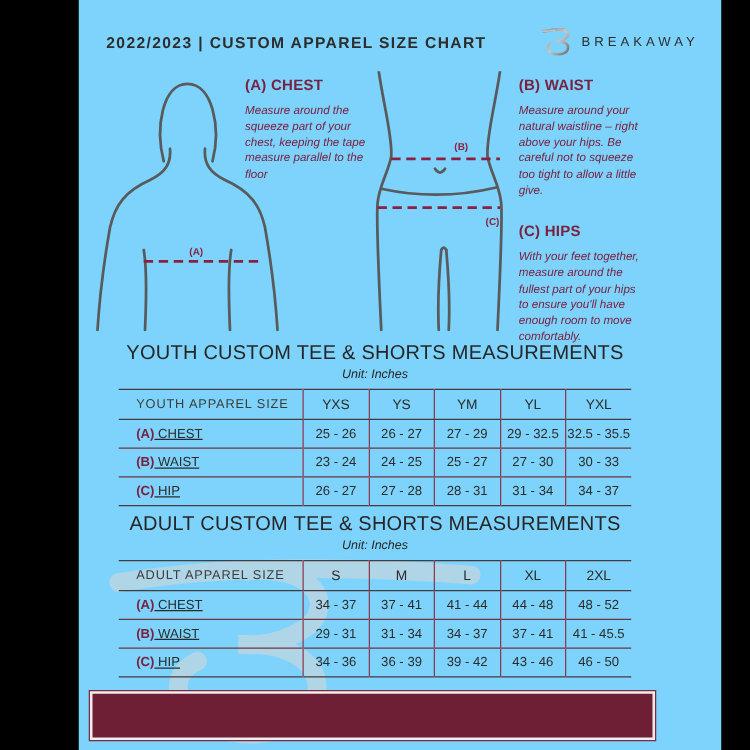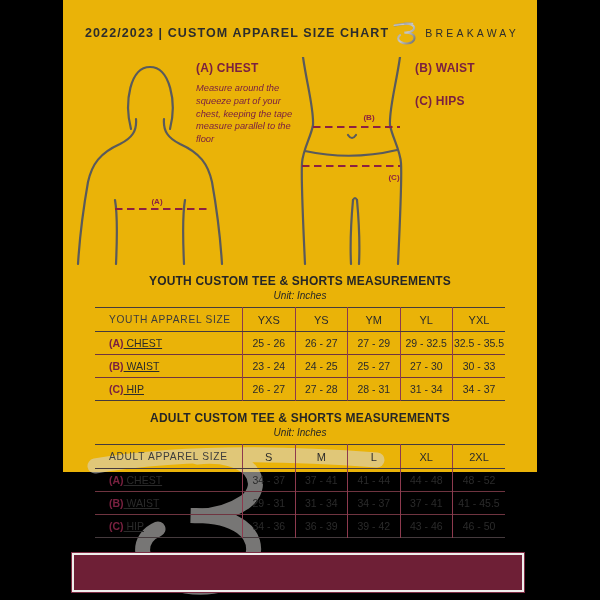--- a/index.html
+++ b/index.html
@@ -1,22 +1,23 @@
 <!DOCTYPE html>
 <html><head>
 <meta charset="utf-8">
 <style>
   html,body{margin:0;padding:0;}
   body{
     width:600px;height:600px;overflow:hidden;background:#000;
     font-family:"Liberation Sans", sans-serif;position:relative;
   }
   .page{
-    position:absolute;left:63px;top:0;width:474px;height:472px;
-    background:#eab308;
+    position:absolute;left:63px;top:0;width:474px;height:600px;
+    background:#7dd3fc;
+    padding-left:40px;
   }
   
   .hdr{
     position:absolute;top:17px;left:22px;right:18px;z-index:1;
     display:flex;justify-content:space-between;align-items:center;
   }
   .hdr-title{
     font-size:12.5px;font-weight:bold;letter-spacing:1.1px;color:#2d2d2d;
     white-space:nowrap;
   }
@@ -29,21 +30,21 @@
   .gcol{position:absolute;z-index:1;}
   .gcolA{left:133px;top:61px;width:103px;}
   .gcolBC{left:352px;top:61px;width:102px;}
   .g-head{font-size:12px;font-weight:bold;color:#7a2140;letter-spacing:.2px;}
   .g-body{font-size:9.3px;font-style:italic;color:#7a2140;line-height:1.38;margin-top:7px;}
   .g-gap{margin-top:19px;}
   
   .tblock{position:absolute;left:0;width:474px;text-align:center;z-index:1;}
   .tblock.youth{top:274px;}
   .tblock.adult{top:411px;}
-  .t-title{font-size:12px;font-weight:bold;color:#262626;letter-spacing:.2px;}
+  .t-title{font-size:16px;font-weight:normal;color:#262626;letter-spacing:.2px;}
   .t-unit{font-size:10px;font-style:italic;color:#262626;margin-top:2px;}
   table{margin:6px auto 0;width:410px;border-collapse:collapse;table-layout:fixed;
         border-top:1.6px solid #453a3d;border-bottom:1.6px solid #453a3d;}
   th,td{height:22px;font-size:10.5px;color:#2b2b2b;border-left:1.4px solid #8d3a4e;
         text-align:center;vertical-align:middle;padding:0;}
   th.label-col,td.label-col{border-left:none;width:133px;text-align:left;padding-left:14px;}
   thead th{border-bottom:1.6px solid #453a3d;font-weight:normal;font-size:11px;height:23px;}
   thead th.label-col{font-weight:normal;font-size:10.2px;letter-spacing:.7px;color:#3c3c3c;}
   tbody tr+tr td{border-top:1.2px solid #6f3440;}
   tbody td.label-col b{color:#7a2140;font-weight:bold;}
@@ -120,21 +121,23 @@
     </svg>
   </div>
 
   <div class="gcol gcolA">
     <div class="g-head">(A) CHEST</div>
     <div class="g-body">Measure around the squeeze part of your chest, keeping the tape measure parallel to the floor</div>
   </div>
 
   <div class="gcol gcolBC">
     <div class="g-head">(B) WAIST</div>
+    <div class="g-body">Measure around your natural waistline – right above your hips. Be careful not to squeeze too tight to allow a little give.</div>
     <div class="g-head g-gap">(C) HIPS</div>
+    <div class="g-body">With your feet together, measure around the fullest part of your hips to ensure you'll have enough room to move comfortably.</div>
   </div>
 
   <div class="tblock youth">
     <div class="t-title">YOUTH CUSTOM TEE &amp; SHORTS MEASUREMENTS</div>
     <div class="t-unit">Unit: Inches</div>
     <table>
       <thead>
           <tr>
             <th class="label-col">YOUTH APPAREL SIZE</th>
             <th>YXS</th>

